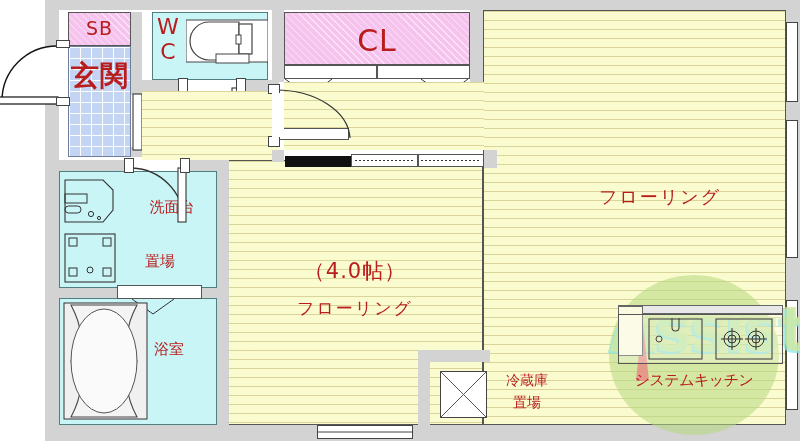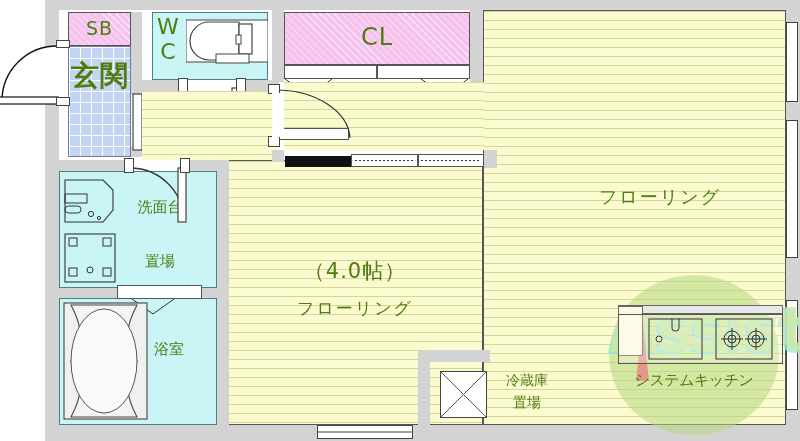--- a/index.html
+++ b/index.html
@@ -44,31 +44,31 @@
     background-image:
       repeating-linear-gradient(to right,rgba(255,255,255,.95) 0 1px,rgba(0,0,0,0) 1px 11px),
       repeating-linear-gradient(to bottom,rgba(255,255,255,.95) 0 1px,rgba(0,0,0,0) 1px 11px);
     border:1px solid #6d7f9c;
   }
   .white{background:#ffffff;border:1px solid #555;}
   .blackfill{background:#111;}
 
   
   .lbl{
-    position:absolute;color:#4d7c0f;text-align:center;
+    position:absolute;color:#b91c1c;text-align:center;
     font-family:"DejaVu Sans","Liberation Sans",sans-serif;
     line-height:1.25;white-space:nowrap;pointer-events:none;
   }
   .lbl-ldk{font-size:29px;letter-spacing:3px;}
   .lbl-ldk2{font-size:23px;letter-spacing:1px;}
   .lbl-ldk3{font-size:18px;letter-spacing:2px;}
   .lbl-yo{font-size:24px;letter-spacing:5px;}
   .lbl-yo2{font-size:21px;letter-spacing:1px;}
   .lbl-yo3{font-size:17px;letter-spacing:2px;}
-  .lbl-cl{font-size:24px;letter-spacing:1px;text-align:center;}
+  .lbl-cl{font-size:30px;letter-spacing:1px;text-align:center;}
   .lbl-sb{font-size:19px;letter-spacing:1px;}
   .lbl-wc{font-size:22px;line-height:1.0;letter-spacing:0px;}
   .lbl-gen{font-size:28px;letter-spacing:1px;font-weight:bold;}
   .lbl-sm{font-size:15px;letter-spacing:0px;}
   .lbl-sm2{font-size:14px;letter-spacing:0px;}
   .lbl-kit{font-size:15px;letter-spacing:-0.5px;}
   .fix-w{border:1px solid #444;background:#ffffff;}
 
   
   #wm{position:absolute;right:4px;bottom:0px;width:195px;height:180px;
@@ -193,21 +193,21 @@
   <div class="abs fix-w" style="left:268px;top:84px;width:12px;height:10px;"></div>
   <div class="abs fix-w" style="left:268px;top:136px;width:12px;height:11px;"></div>
   <div class="abs" style="left:272px;top:93px;width:12px;height:44px;background:#fff;"></div>
 
   <div class="abs fix-w" style="left:317px;top:425px;width:96px;height:14px;"></div>
   <svg class="abs" style="left:317px;top:425px;width:96px;height:14px;" viewBox="0 0 96 14">
     <line x1="0" y1="7" x2="96" y2="7" stroke="#444" stroke-width="1"></line>
   </svg>
 
   <div class="abs water" style="left:59px;top:171px;width:158px;height:117px;"></div>
-  <div class="lbl lbl-sm" style="left:110px;top:198px;width:100px;">洗面台</div>
+  <div class="lbl lbl-sm" style="left:122px;top:198px;width:100px;">洗面台</div>
   <div class="lbl lbl-sm" style="left:110px;top:252px;width:100px;">置場</div>
 
   <svg class="abs" style="left:63px;top:178px;width:52px;height:54px;" viewBox="0 0 52 54">
     <path d="M 2 2 H 40 L 50 12 V 32 L 40 44 H 2 Z" fill="none" stroke="#333" stroke-width="1.1"></path>
     <rect x="2" y="16" width="22" height="9" fill="none" stroke="#333" stroke-width="1"></rect>
     <rect x="2" y="28" width="16" height="7" rx="3.5" fill="none" stroke="#333" stroke-width="1"></rect>
     <circle cx="28" cy="36" r="2.6" fill="none" stroke="#333" stroke-width="1"></circle>
     <circle cx="36" cy="40" r="1.6" fill="none" stroke="#333" stroke-width="1"></circle>
   </svg>
 

